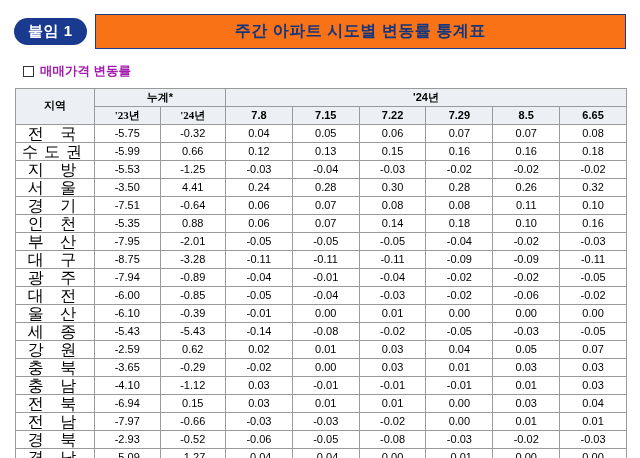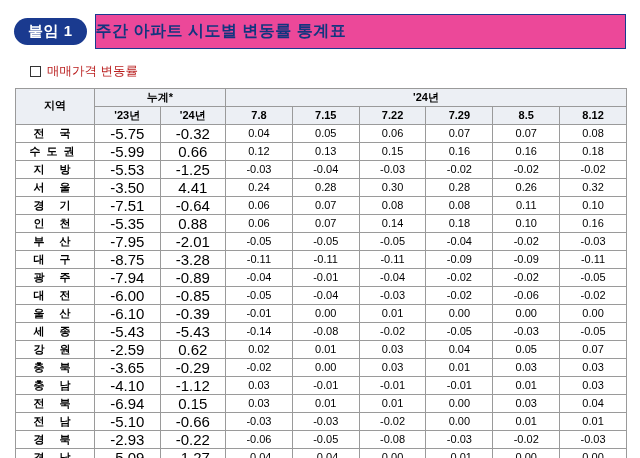--- a/index.html
+++ b/index.html
@@ -38,37 +38,37 @@
     font-size: 15px;
     font-weight: bold;
     border-radius: 14px;
     padding: 4px 14px;
     white-space: nowrap;
     letter-spacing: 0.5px;
   }
   .title-box {
     flex: 1;
     border: 1.5px solid #1a3a8f;
-    background: #ec4899;
+    background: #f97316;
     padding: 6px 0 6px 0;
-    text-align: left;
+    text-align: center;
   }
   .title-text {
     color: #12357f;
     font-size: 16px;
     font-weight: bold;
     letter-spacing: 0.5px;
   }
 
   
   .subhead {
-    margin: 14px 0 8px 16px;
+    margin: 14px 0 8px 9px;
     font-size: 12.5px;
-    font-weight: normal;
-    color: #b91c1c;
+    font-weight: bold;
+    color: #a21caf;
     display: flex;
     align-items: center;
     gap: 6px;
   }
   .sq {
     display: inline-block;
     width: 9px;
     height: 9px;
     border: 1.2px solid #333;
     background: #fff;
@@ -93,35 +93,35 @@
   table.stat thead th {
     background: #eceff4;
     font-weight: bold;
     font-size: 11px;
   }
   th.region-head {
     width: 78px;
     font-family: Liberation Mono, monospace;
   }
   th.cum-head { width: 130px; }
-  th.cum-sub { width: 65px; }
+  th.cum-sub { width: 65px; font-family: Liberation Serif, serif; }
   td.region {
-    font-weight: bold;
-    font-size: 11px;
+    font-weight: normal;
+    font-size: 16px;
     letter-spacing: 6px;
     padding-left: 10px;
     text-align: center;
   }
   td.num {
     font-size: 11px;
     padding-right: 8px;
     text-align: right;
   }
   td.cumnum {
-    font-size: 15px;
+    font-size: 11px;
     padding-right: 10px;
     text-align: right;
     margin-left: 26px;
   }
   .thick-left { border-left: 1.4px solid #555; }
 </style>
 </head>
 <body>
 
 <div class="page">
@@ -146,21 +146,21 @@
         <th colspan="6">'24년</th>
       </tr>
       <tr>
         <th class="cum-sub">'23년</th>
         <th class="cum-sub">'24년</th>
         <th>7.8</th>
         <th>7.15</th>
         <th>7.22</th>
         <th>7.29</th>
         <th>8.5</th>
-        <th>8.12</th>
+        <th>6.65</th>
       </tr>
     </thead>
     <tbody id="tbody">
         <tr>
           <td class="region">전 국</td>
           <td class="cumnum">-5.75</td>
           <td class="cumnum">-0.32</td>
           <td class="num thick-left">0.04</td>
           <td class="num">0.05</td>
           <td class="num">0.06</td>
@@ -328,33 +328,33 @@
           <td class="cumnum">0.15</td>
           <td class="num thick-left">0.03</td>
           <td class="num">0.01</td>
           <td class="num">0.01</td>
           <td class="num">0.00</td>
           <td class="num">0.03</td>
           <td class="num">0.04</td>
         </tr>
         <tr>
           <td class="region">전 남</td>
-          <td class="cumnum">-5.10</td>
+          <td class="cumnum">-7.97</td>
           <td class="cumnum">-0.66</td>
           <td class="num thick-left">-0.03</td>
           <td class="num">-0.03</td>
           <td class="num">-0.02</td>
           <td class="num">0.00</td>
           <td class="num">0.01</td>
           <td class="num">0.01</td>
         </tr>
         <tr>
           <td class="region">경 북</td>
           <td class="cumnum">-2.93</td>
-          <td class="cumnum">-0.22</td>
+          <td class="cumnum">-0.52</td>
           <td class="num thick-left">-0.06</td>
           <td class="num">-0.05</td>
           <td class="num">-0.08</td>
           <td class="num">-0.03</td>
           <td class="num">-0.02</td>
           <td class="num">-0.03</td>
         </tr>
         <tr>
           <td class="region">경 남</td>
           <td class="cumnum">-5.09</td>

